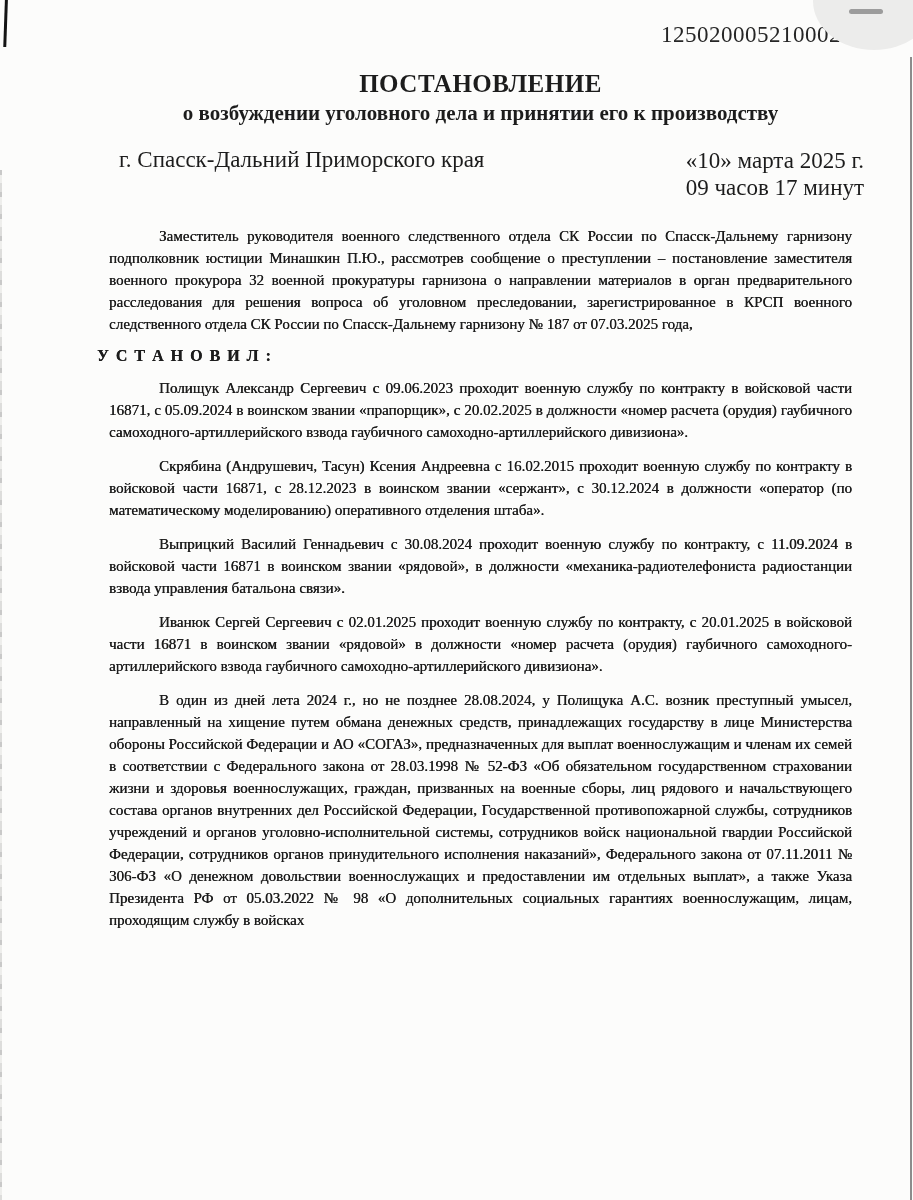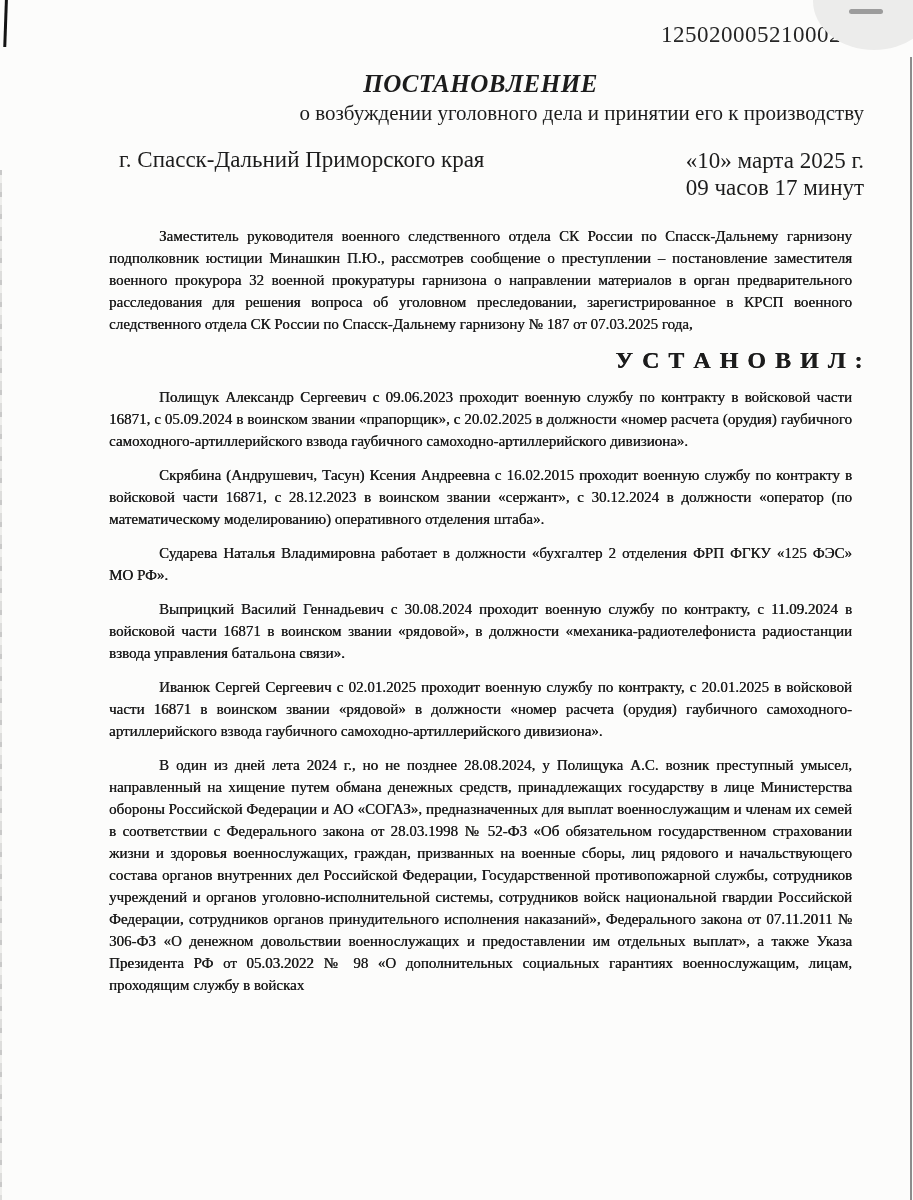--- a/index.html
+++ b/index.html
@@ -62,26 +62,25 @@
   .content {
     position: absolute;
     left: 97px; right: 49px; top: 0;
   }
   .title {
     margin-top: 70px;
     text-align: center;
     font-weight: bold;
     font-size: 25px;
     letter-spacing: .5px;
-    font-style: italic;
   }
   .subtitle {
     margin-top: 3px;
-    text-align: right;
-    font-weight: normal;
+    text-align: center;
+    font-weight: bold;
     font-size: 21px;
   }
   .place-row {
     margin-top: 21px;
     display: flex;
     justify-content: space-between;
     align-items: flex-start;
     font-size: 23px;
   }
   .place { padding-left: 22px; }
@@ -90,23 +89,23 @@
   .body-p {
     margin: 12px;
     text-indent: 50px;
     text-align: justify;
     font-size: 15px;
     line-height: 22px;
     text-shadow: 0.3px 0 0 currentColor;
   }
   .section-heading {
     margin: 10px 0 11px 0;
-    text-align: right;
+    text-align: left;
     font-weight: bold;
-    font-size: 24px;
+    font-size: 16px;
     letter-spacing: 1.5px;
     text-shadow: 0.3px 0 0 currentColor;
   }
 </style>
 </head>
 <body>
 
 <div class="page">
 
   <div class="left-stroke"></div>
@@ -132,20 +131,19 @@
       </div>
     </div>
 
     <div class="body-text">
       <p class="body-p">Заместитель руководителя военного следственного отдела СК России по Спасск-Дальнему гарнизону подполковник юстиции Минашкин П.Ю., рассмотрев сообщение о преступлении – постановление заместителя военного прокурора 32 военной прокуратуры гарнизона о направлении материалов в орган предварительного расследования для решения вопроса об уголовном преследовании, зарегистрированное в КРСП военного следственного отдела СК России по Спасск-Дальнему гарнизону № 187 от 07.03.2025 года,</p>
 
       <div class="section-heading">У С Т А Н О В И Л :</div>
 
       <p class="body-p">Полищук Александр Сергеевич с 09.06.2023 проходит военную службу по контракту в войсковой части 16871, с 05.09.2024 в воинском звании «прапорщик», с 20.02.2025 в должности «номер расчета (орудия) гаубичного самоходного-артиллерийского взвода гаубичного самоходно-артиллерийского дивизиона».</p>
       <p class="body-p">Скрябина (Андрушевич, Тасун) Ксения Андреевна с 16.02.2015 проходит военную службу по контракту в войсковой части 16871, с 28.12.2023 в воинском звании «сержант», с 30.12.2024 в должности «оператор (по математическому моделированию) оперативного отделения штаба».</p>
-      <p class="body-p">Сударева Наталья Владимировна работает в должности «бухгалтер 2 отделения ФРП ФГКУ «125 ФЭС» МО РФ».</p>
       <p class="body-p">Выприцкий Василий Геннадьевич с 30.08.2024 проходит военную службу по контракту, с 11.09.2024 в войсковой части 16871 в воинском звании «рядовой», в должности «механика-радиотелефониста радиостанции взвода управления батальона связи».</p>
       <p class="body-p">Иванюк Сергей Сергеевич с 02.01.2025 проходит военную службу по контракту, с 20.01.2025 в войсковой части 16871 в воинском звании «рядовой» в должности «номер расчета (орудия) гаубичного самоходного-артиллерийского взвода гаубичного самоходно-артиллерийского дивизиона».</p>
       <p class="body-p">В один из дней лета 2024 г., но не позднее 28.08.2024, у Полищука А.С. возник преступный умысел, направленный на хищение путем обмана денежных средств, принадлежащих государству в лице Министерства обороны Российской Федерации и АО «СОГАЗ», предназначенных для выплат военнослужащим и членам их семей в соответствии с Федерального закона от 28.03.1998 № 52-ФЗ «Об обязательном государственном страховании жизни и здоровья военнослужащих, граждан, призванных на военные сборы, лиц рядового и начальствующего состава органов внутренних дел Российской Федерации, Государственной противопожарной службы, сотрудников учреждений и органов уголовно-исполнительной системы, сотрудников войск национальной гвардии Российской Федерации, сотрудников органов принудительного исполнения наказаний», Федерального закона от 07.11.2011 № 306-ФЗ «О денежном довольствии военнослужащих и предоставлении им отдельных выплат», а также Указа Президента РФ от 05.03.2022 № 98 «О дополнительных социальных гарантиях военнослужащим, лицам, проходящим службу в войсках</p>
     </div>
 
   </div>
 </div>
 
 </body></html>

